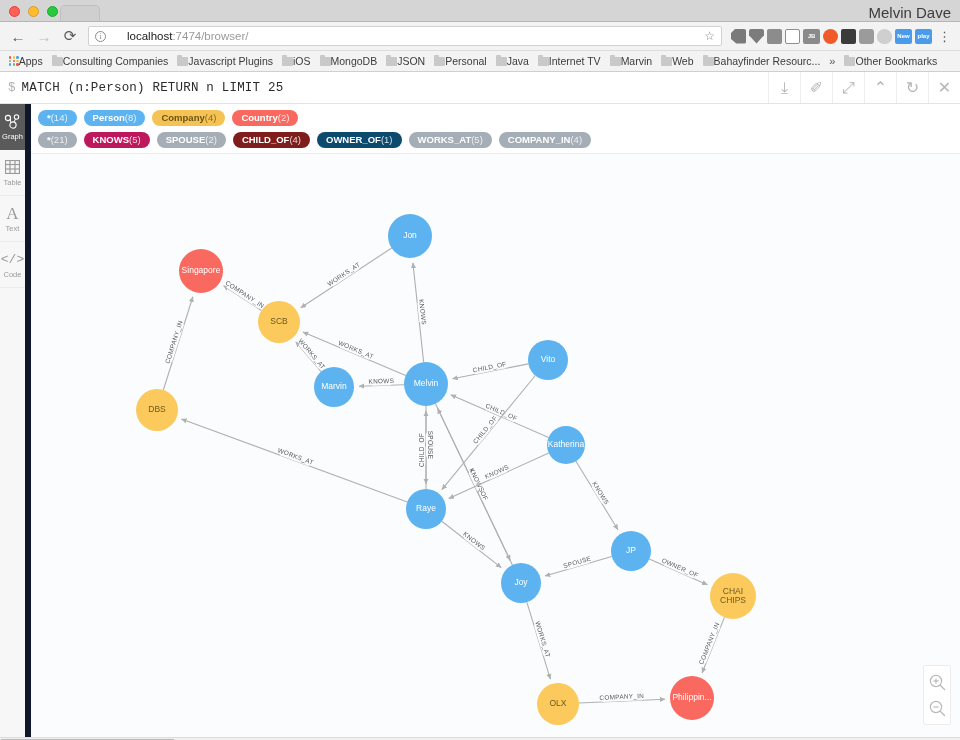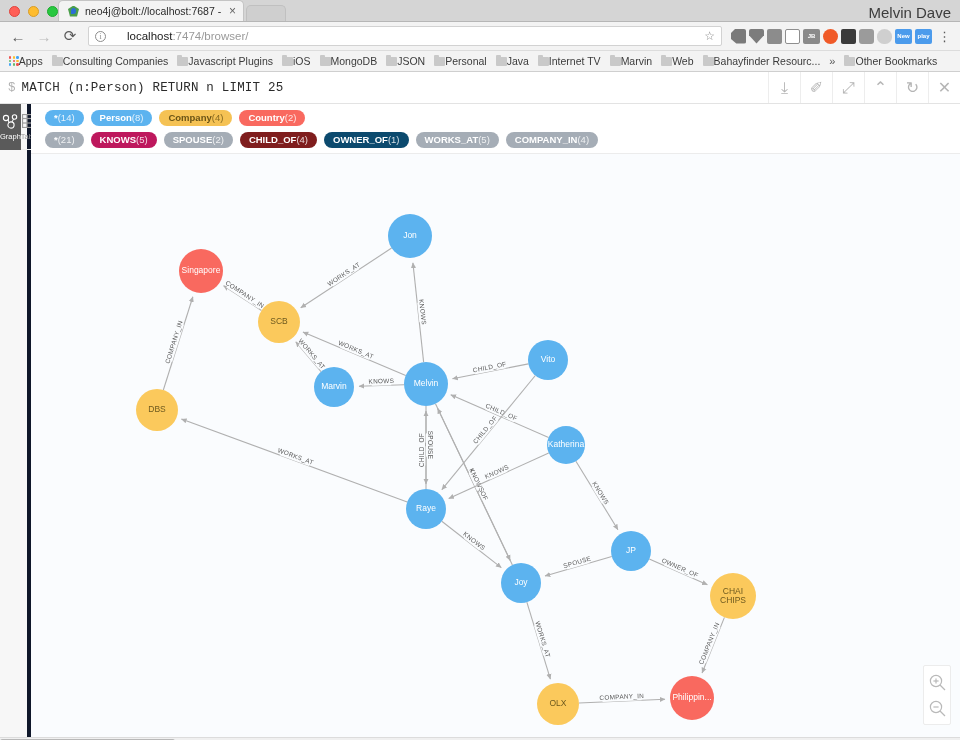--- a/index.html
+++ b/index.html
@@ -115,36 +115,36 @@
   .editor-tools { margin-left: auto; display: flex; height: 100%; }
   .etool {
     width: 32px; height: 100%; display: flex; align-items: center; justify-content: center;
     border-left: 1px solid #ededed; color: #b5b5b5;
   }
 
   
   .frame { display: flex; height: 633px; background: #f9fbfd; position: relative; }
 
   .viewtabs {
-    width: 31px; background: #f7f7f7; border-right: 4px solid #0f172a;
-    display: flex; flex-direction: row; align-items: stretch; flex: 0 0 31px; text-align: center;
+    width: 31px; background: #f7f7f7; border-right: 6px solid #0f172a;
+    display: flex; flex-direction: column; align-items: stretch; flex: 0 0 31px; text-align: center;
   }
   .vtab {
     height: 46px; display: flex; flex-direction: column; align-items: center; justify-content: center;
     gap: 2px; color: #9b9b9b; border-bottom: 1px solid #ececec;
   }
   .vtab.active { background: #5a5a5a; color: #fff; border-bottom-color: #5a5a5a; }
   .vtab-label { font-size: 7.5px; }
   .vtab-ico { height: 17px; display: flex; align-items: center; justify-content: center; }
 
   .canvasarea { flex: 1; position: relative; background: #fafcfe; overflow: hidden; }
 
   .legend {
     position: absolute; top: 0; left: 0; right: 0;
-    padding: 6px 8px 5px 14px; background: #fff; border-bottom: 1px solid #ececec; z-index: 5;
+    padding: 6px 8px 5px 7px; background: #fff; border-bottom: 1px solid #ececec; z-index: 5;
   }
   .legend-row { display: flex; align-items: center; gap: 7px; flex-wrap: wrap; }
   .legend-row + .legend-row { margin-top: 6px; }
   .pill {
     border-radius: 9px; padding: 2px 9px; font-size: 9.5px; color: #fff; font-weight: bold;
     line-height: 12px; white-space: nowrap;
   }
   .pill .cnt { font-weight: normal; opacity: 0.82; }
 
   .graphsvg { position: absolute; inset: 0; }
@@ -182,25 +182,20 @@
 </head>
 <body>
 
 <div class="titlebar">
   <div class="traffic">
     <span class="tl-red"></span>
     <span class="tl-yellow"></span>
     <span class="tl-green"></span>
   </div>
   <div class="tabstrip">
-    <div class="tab">
-      <span class="tab-fav"></span>
-      <span class="tab-title">neo4j@bolt://localhost:7687 -</span>
-      <span class="tab-close">×</span>
-    </div>
     <div class="tab-ghost"></div>
   </div>
   <div class="window-user">Melvin Dave</div>
 </div>
 
 <div class="navbar">
   <div class="navbtn">←</div>
   <div class="navbtn disabled">→</div>
   <div class="navbtn">⟳</div>
   <div class="omnibox">

